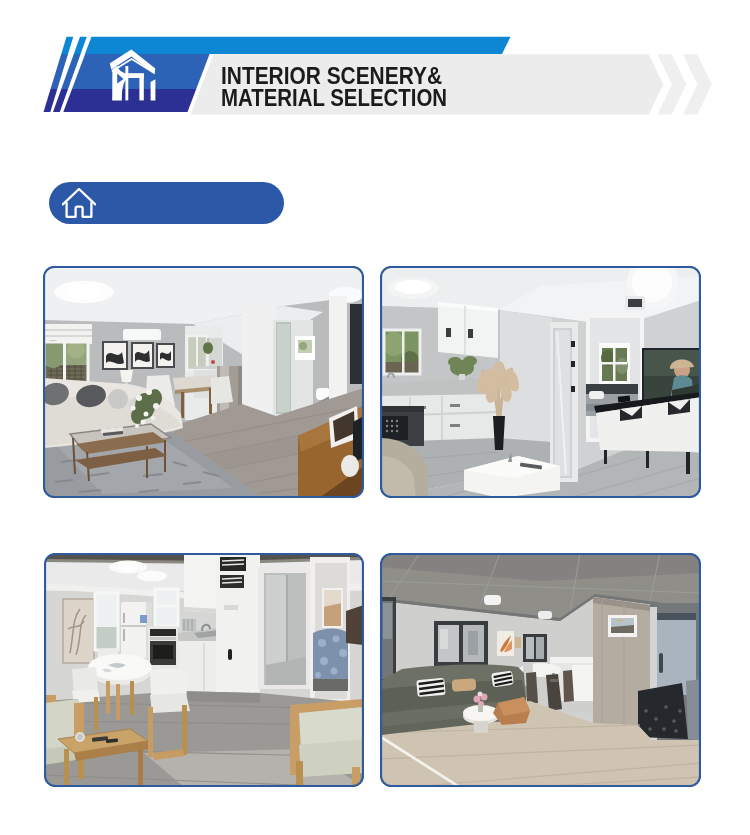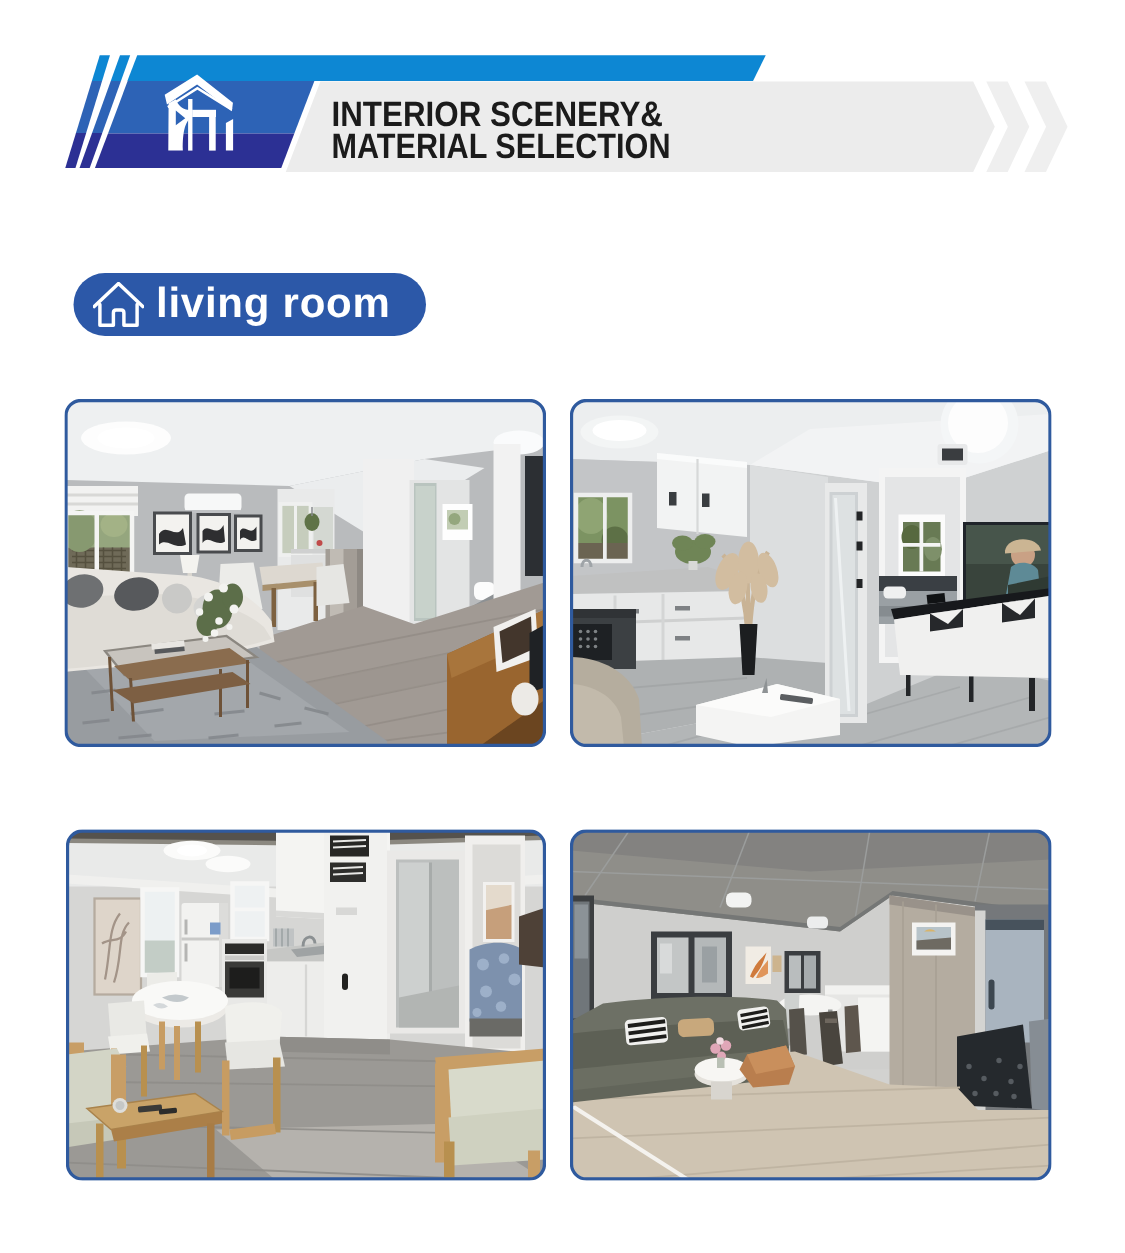--- a/index.html
+++ b/index.html
@@ -53,21 +53,20 @@
   <text x="221" y="105.5" font-family="Liberation Sans, sans-serif" font-size="23.5" font-weight="bold" fill="#1b1b1b" textLength="226" lengthAdjust="spacingAndGlyphs">MATERIAL SELECTION</text>
 </svg>
 
 <div class="abs" style="left:49px;top:182px;width:235px;height:42px;background:#2c58a8;border-radius:21px;">
 
   <svg class="abs" style="left:13px;top:6px" width="34" height="30" viewBox="0 0 34 30" fill="none" stroke="#fff" stroke-width="2.3" stroke-linecap="round" stroke-linejoin="round">
     <path d="M0.8,16.4 L17,1 L33.2,16.4"></path>
     <path d="M4.6,15 L4.6,28.8 L13.6,28.8 L13.6,20.6 Q13.6,18.7 15.4,18.7 L18.8,18.7 Q20.6,18.7 20.6,20.6 L20.6,28.8 L29.4,28.8 L29.4,15"></path>
   </svg>
 
-  <div class="abs" style="left:55px;top:4px;color:#fff;font-size:28px;font-weight:bold;letter-spacing:0.5px;">living room</div>
 </div>
 
 <svg class="abs" style="left:43px;top:266px" width="321" height="232" viewBox="0 0 321 232">
   <defs>
       <clipPath id="c1">
         <rect x="1" y="1" width="319" height="230" rx="10"></rect>
       </clipPath>
     </defs>
   <g clip-path="url(#c1)">
 

